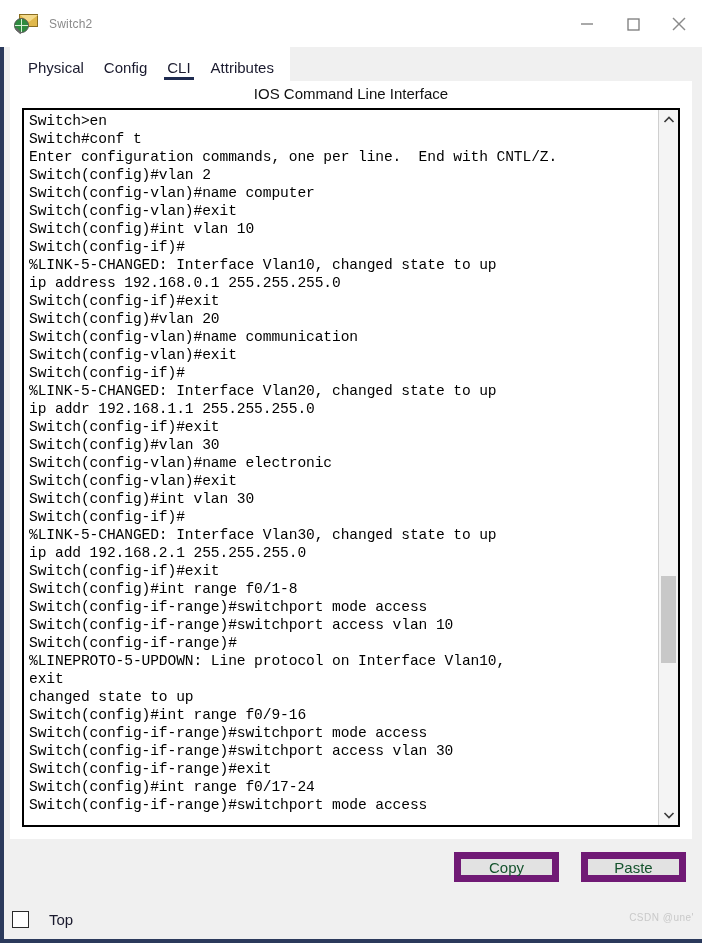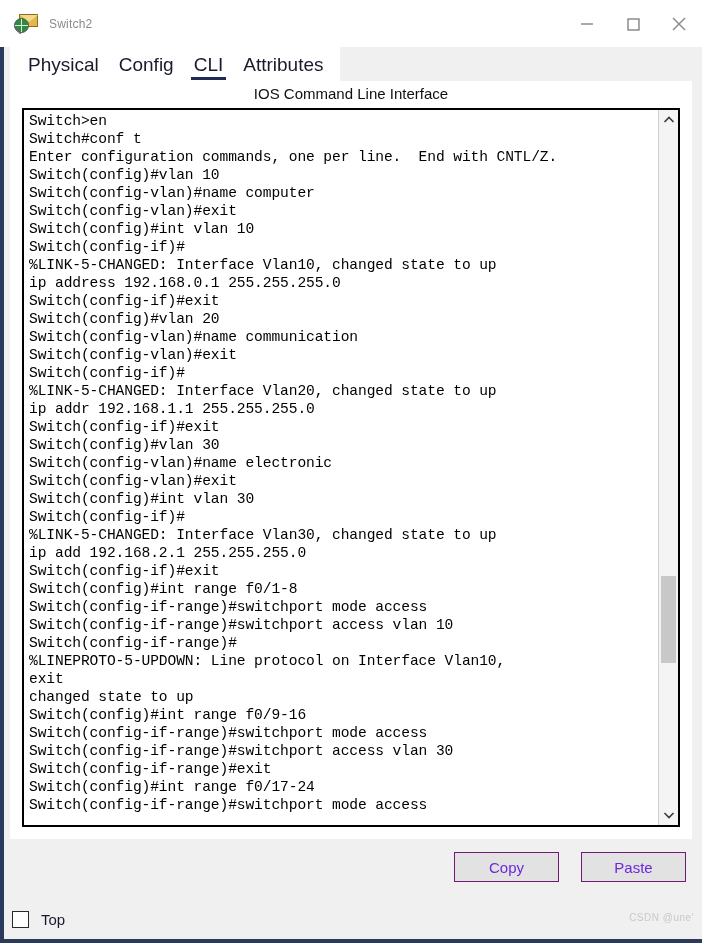--- a/index.html
+++ b/index.html
@@ -101,21 +101,21 @@
   }
   .tabstrip {
     background: #ffffff;
     height: 34px;
     display: inline-flex;
     align-items: flex-end;
     padding: 0 6px 0 8px;
   }
   .tab {
     padding: 2px 10px 5px 10px;
-    font-size: 19px;
+    font-size: 15px;
     color: #1a1a2e;
     position: relative;
     cursor: default;
     white-space: nowrap;
   }
   .tab.active:after {
     content: "";
     position: absolute;
     left: 7px; right: 7px; bottom: 1px;
     height: 3px;
@@ -193,36 +193,36 @@
     height: 56px;
     background: #f0f0f0;
     display: flex; align-items: center; justify-content: flex-end;
     padding-right: 16px;
     gap: 22px;
     flex: 0 0 auto;
   }
   .btn {
     width: 105px; height: 30px;
     background: #e2e2e2;
-    border: 1px solid #701a75;
+    border: 7px solid #701a75;
     font-size: 15px;
-    color: #6d28d9;
+    color: #14532d;
     display: flex; align-items: center; justify-content: center;
     cursor: default;
   }
   
   .bottom-bar {
     height: 48px;
     background: #f0f0f0;
     display: flex; align-items: center;
     padding-left: 12px;
     flex: 0 0 auto;
     position: relative;
   }
-  .checkbox-row { display: flex; align-items: center; gap: 12px; cursor: default; }
+  .checkbox-row { display: flex; align-items: center; gap: 20px; cursor: default; }
   .checkbox {
     width: 17px; height: 17px;
     background: #ffffff;
     border: 1px solid #2a2a2a;
   }
   .checkbox-label { font-size: 15px; color: #1a1a2e; }
   .watermark {
     position: absolute;
     right: 8px; bottom: 20px;
     font-size: 10px;
@@ -281,21 +281,21 @@
   </div>
 
   <div class="cli-panel">
     <div class="cli-header">IOS Command Line Interface</div>
 
     <div class="terminal-wrap">
       <div class="terminal" id="terminal">
           <div class="term-line">Switch&gt;en</div>
           <div class="term-line">Switch#conf t</div>
           <div class="term-line">Enter configuration commands, one per line.  End with CNTL/Z.</div>
-          <div class="term-line">Switch(config)#vlan 10</div>
+          <div class="term-line">Switch(config)#vlan 2</div>
           <div class="term-line">Switch(config-vlan)#name computer</div>
           <div class="term-line">Switch(config-vlan)#exit</div>
           <div class="term-line">Switch(config)#int vlan 10</div>
           <div class="term-line">Switch(config-if)#</div>
           <div class="term-line">%LINK-5-CHANGED: Interface Vlan10, changed state to up</div>
           <div class="term-line">ip address 192.168.0.1 255.255.255.0</div>
           <div class="term-line">Switch(config-if)#exit</div>
           <div class="term-line">Switch(config)#vlan 20</div>
           <div class="term-line">Switch(config-vlan)#name communication</div>
           <div class="term-line">Switch(config-vlan)#exit</div>

